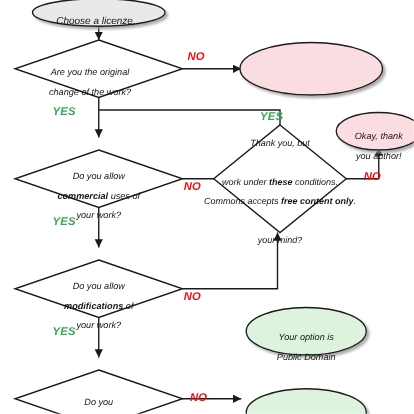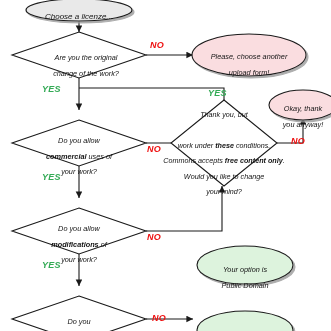--- a/index.html
+++ b/index.html
@@ -86,48 +86,44 @@
 
     <ellipse cx="245" cy="265" rx="48" ry="19" fill="#ddf3dd" stroke="#1a1a1a" stroke-width="1.1" filter="url(#sh)"></ellipse>
 
     <ellipse cx="245" cy="330" rx="48" ry="19" fill="#ddf3dd" stroke="#1a1a1a" stroke-width="1.1" filter="url(#sh)"></ellipse>
   </svg>
 
   <div class="node-text" style="left:26px;top:4px;width:106px;font-size:8px;">
     <span>Choose a licenze...</span>
   </div>
 
-  <div class="node-text" style="left:36px;top:46px;width:100px;font-size:7.3px;">
+  <div class="node-text" style="left:22px;top:46px;width:100px;font-size:7.3px;">
     <span>Are you the original</span><br>
     <span>change of the work?</span>
   </div>
 
-  <div class="node-text" style="left:196px;top:45px;width:106px;font-size:7.3px;">
-    <span>Please, choose another</span><br>
-    <span>upload form!</span>
-  </div>
 
   <div class="node-text" style="left:29px;top:129px;width:100px;font-size:7.3px;">
     <span>Do you allow</span><br>
     <b>commercial</b><span> uses of</span><br>
     <span>your work?</span>
   </div>
 
   <div class="node-text" style="left:160px;top:103px;width:128px;font-size:7.2px;">
     <span>Thank you, but</span><br>
     <br>
     <span>work under </span><b>these</b><span> conditions.</span><br>
     <span>Commons accepts </span><b>free content only</b><span>.</span><br>
-    <span>Would you like to change</span><br>
+    <br>
     <span>your mind?</span>
   </div>
 
   <div class="node-text" style="left:269px;top:97px;width:68px;font-size:7.3px;">
     <span>Okay, thank</span><br>
-    <span>you anyway!</span>
+    <span>you author!</span>
   </div>
 
   <div class="node-text" style="left:29px;top:217px;width:100px;font-size:7.3px;">
     <span>Do you allow</span><br>
     <b>modifications</b><span> of</span><br>
     <span>your work?</span>
   </div>
 
   <div class="node-text" style="left:29px;top:310px;width:100px;font-size:7.3px;">
     <span>Do you</span><br>

